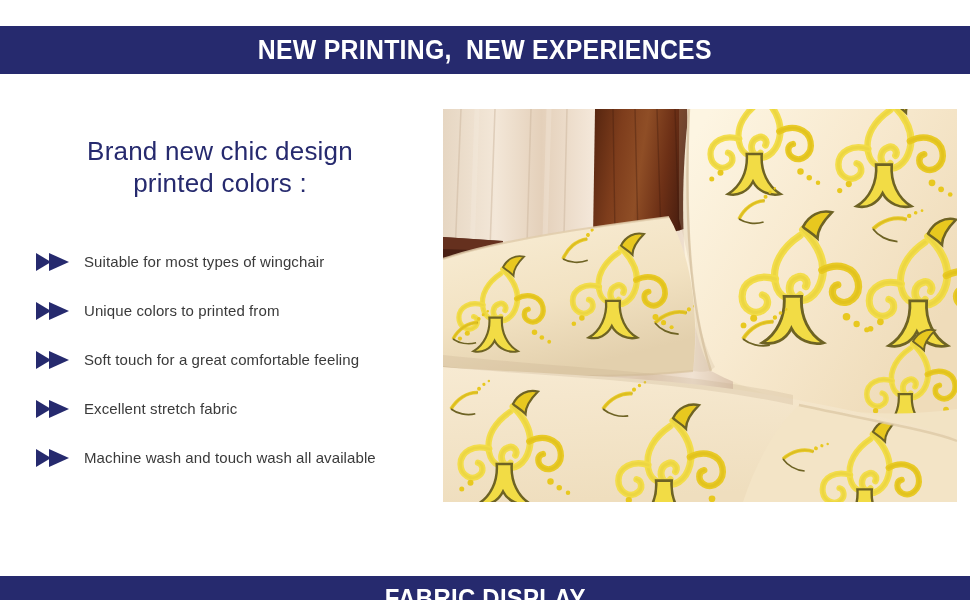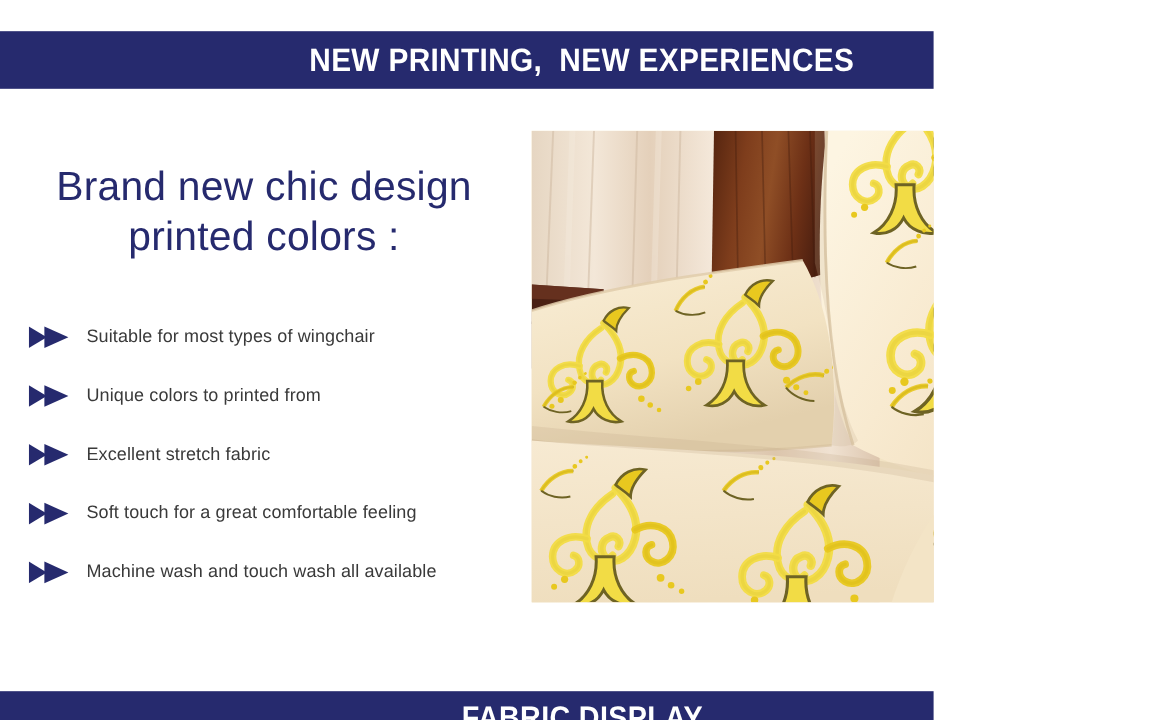--- a/index.html
+++ b/index.html
@@ -6,21 +6,21 @@
   html, body {
     margin: 0;
     padding: 0;
     background: #ffffff;
   }
   body {
     font-family: "Liberation Sans", sans-serif;
   }
   .page {
     position: relative;
-    width: 778px;
+    width: 970px;
     height: 600px;
     background: #ffffff;
     overflow: hidden;
     text-decoration: underline;
   }
 
   
   .banner {
     position: absolute;
     left: 0;
@@ -56,41 +56,42 @@
   .left-col {
     position: absolute;
     left: 0;
     top: 96px;
     width: 440px;
     height: 440px;
   }
   .headline {
     text-align: center;
     color: #262a6e;
-    font-size: 34px;
+    font-size: 26px;
     line-height: 1.22;
     font-weight: normal;
     letter-spacing: 0.2px;
     margin: 40px 28px 0 28px;
   }
   .headline .line {
     display: block;
     white-space: pre;
   }
 
   .feature-list {
     margin: 38px 0 0 0;
     padding: 0;
     list-style: none;
   }
   .feature-item {
     display: flex;
     align-items: center;
     height: 49px;
     padding-left: 24px;
+    margin-left: 12px;
   }
   .bullet-icon {
     flex: 0 0 auto;
     width: 34px;
     height: 20px;
     margin-right: 14px;
     display: block;
   }
   .feature-text {
     color: #3a3a3a;
@@ -148,29 +149,29 @@
           <polygon points="13,1 33,10 13,19" fill="#262a6e"></polygon>
         </svg>
         <span class="feature-text">Unique colors to printed from</span>
       </li>
 
       <li class="feature-item">
         <svg class="bullet-icon" viewBox="0 0 34 20">
           <polygon points="0,1 15,10 0,19" fill="#262a6e"></polygon>
           <polygon points="13,1 33,10 13,19" fill="#262a6e"></polygon>
         </svg>
+        <span class="feature-text">Soft touch for a great comfortable feeling</span>
+      </li>
+
+      <li class="feature-item">
+        <svg class="bullet-icon" viewBox="0 0 34 20">
+          <polygon points="0,1 15,10 0,19" fill="#262a6e"></polygon>
+          <polygon points="13,1 33,10 13,19" fill="#262a6e"></polygon>
+        </svg>
         <span class="feature-text">Excellent stretch fabric</span>
-      </li>
-
-      <li class="feature-item">
-        <svg class="bullet-icon" viewBox="0 0 34 20">
-          <polygon points="0,1 15,10 0,19" fill="#262a6e"></polygon>
-          <polygon points="13,1 33,10 13,19" fill="#262a6e"></polygon>
-        </svg>
-        <span class="feature-text">Soft touch for a great comfortable feeling</span>
       </li>
 
       <li class="feature-item">
         <svg class="bullet-icon" viewBox="0 0 34 20">
           <polygon points="0,1 15,10 0,19" fill="#262a6e"></polygon>
           <polygon points="13,1 33,10 13,19" fill="#262a6e"></polygon>
         </svg>
         <span class="feature-text">Machine wash and touch wash all available</span>
       </li>
 

